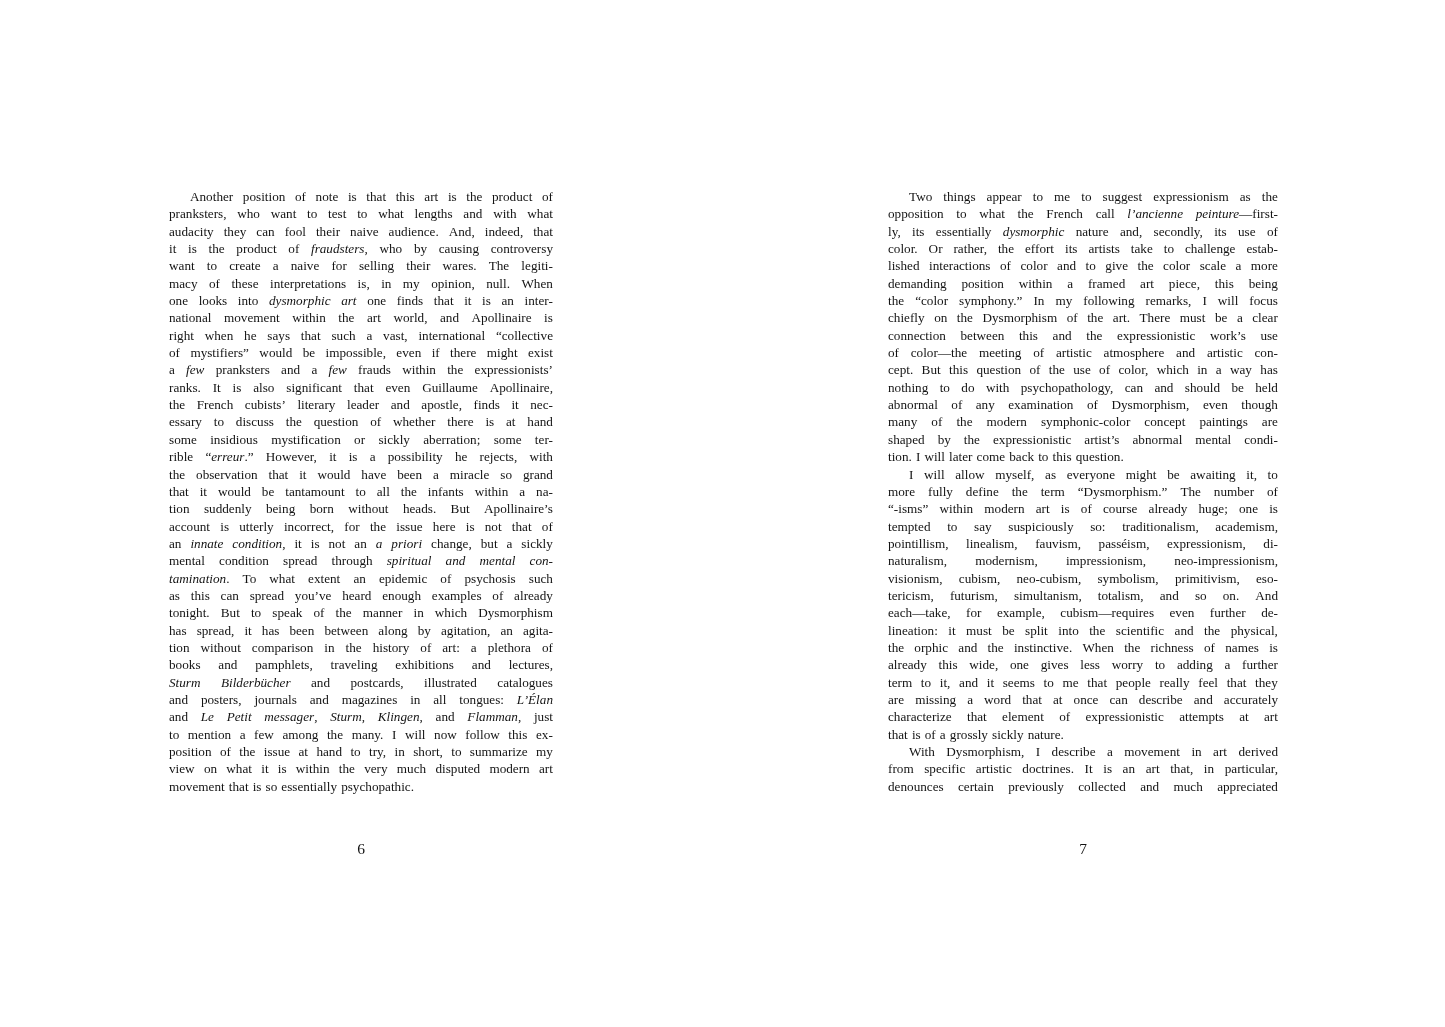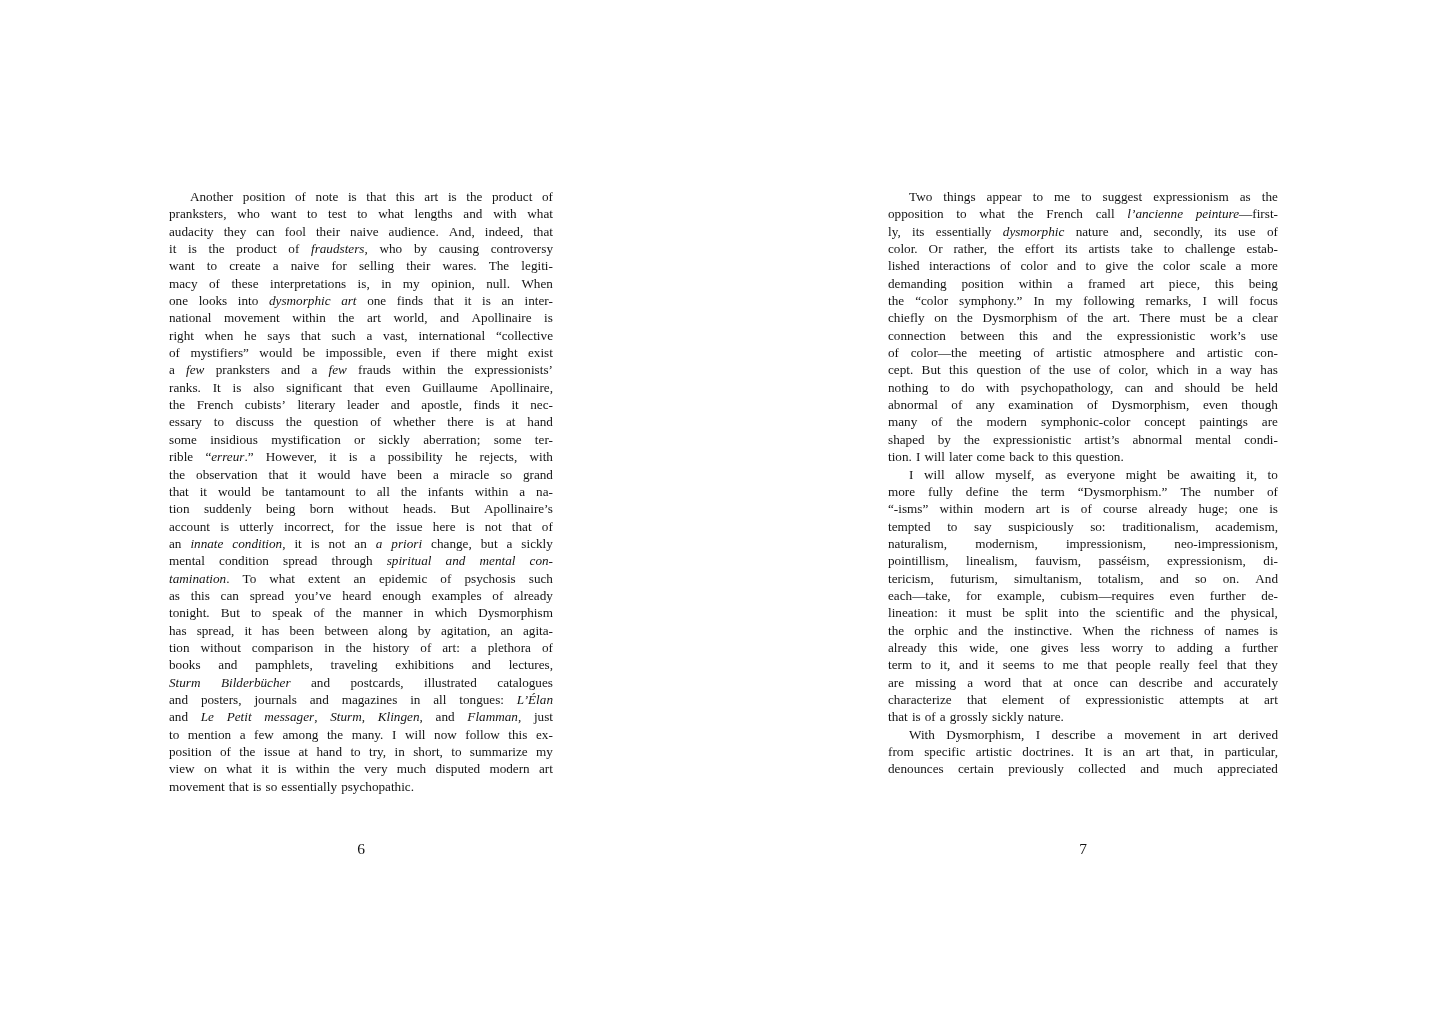--- a/index.html
+++ b/index.html
@@ -713,32 +713,40 @@
         <div class="line">
           <span class="w"><span>tempted</span></span>
           <span class="w"><span>to</span></span>
           <span class="w"><span>say</span></span>
           <span class="w"><span>suspiciously</span></span>
           <span class="w"><span>so:</span></span>
           <span class="w"><span>traditionalism,</span></span>
           <span class="w"><span>academism,</span></span>
         </div>
         <div class="line">
-          <span class="w"><span>naturalism,</span></span>
-          <span class="w"><span>modernism,</span></span>
-          <span class="w"><span>impressionism,</span></span>
-          <span class="w"><span>neo-impressionism,</span></span>
-        </div>
-        <div class="line">
           <span class="w"><span>pointillism,</span></span>
           <span class="w"><span>linealism,</span></span>
           <span class="w"><span>fauvism,</span></span>
           <span class="w"><span>passéism,</span></span>
           <span class="w"><span>expressionism,</span></span>
           <span class="w"><span>di-</span></span>
+        </div>
+        <div class="line">
+          <span class="w"><span>naturalism,</span></span>
+          <span class="w"><span>modernism,</span></span>
+          <span class="w"><span>impressionism,</span></span>
+          <span class="w"><span>neo-impressionism,</span></span>
+        </div>
+        <div class="line">
+          <span class="w"><span>visionism,</span></span>
+          <span class="w"><span>cubism,</span></span>
+          <span class="w"><span>neo-cubism,</span></span>
+          <span class="w"><span>symbolism,</span></span>
+          <span class="w"><span>primitivism,</span></span>
+          <span class="w"><span>eso-</span></span>
         </div>
         <div class="line">
           <span class="w"><span>tericism,</span></span>
           <span class="w"><span>futurism,</span></span>
           <span class="w"><span>simultanism,</span></span>
           <span class="w"><span>totalism,</span></span>
           <span class="w"><span>and</span></span>
           <span class="w"><span>so</span></span>
           <span class="w"><span>on.</span></span>
           <span class="w"><span>And</span></span>

